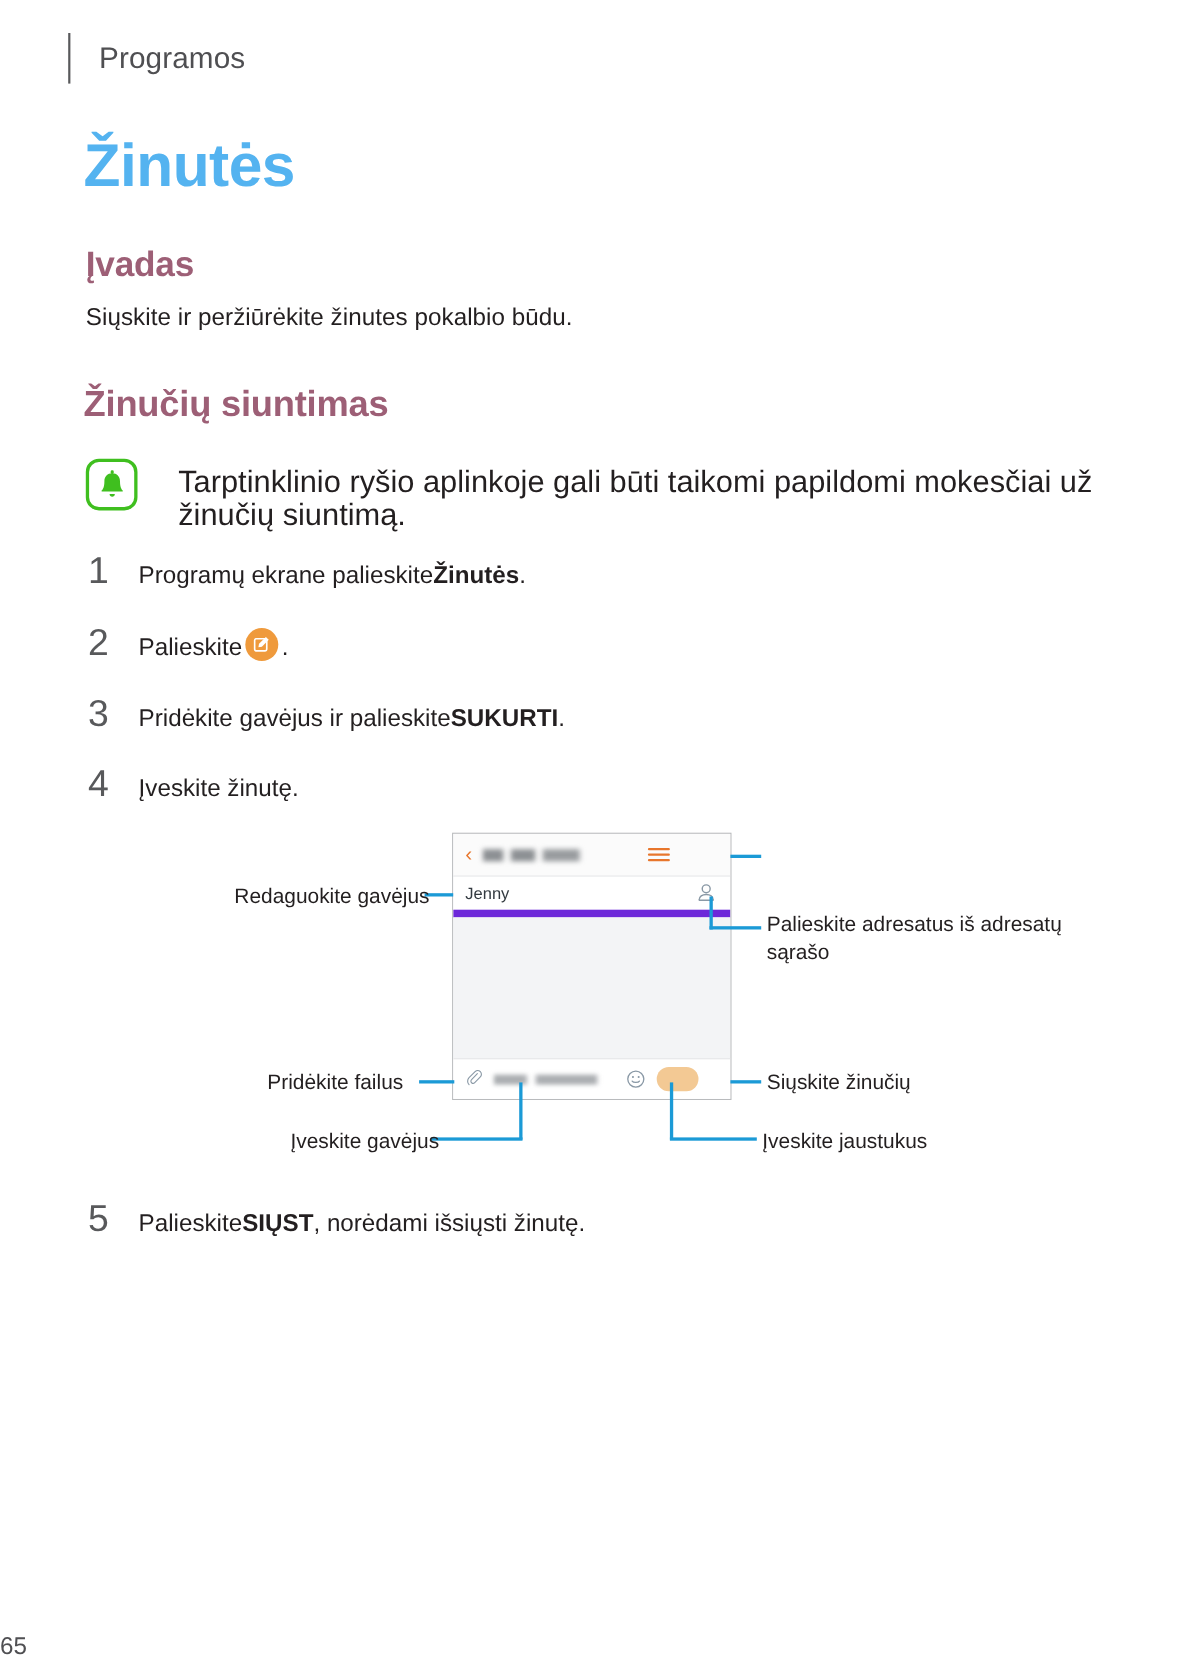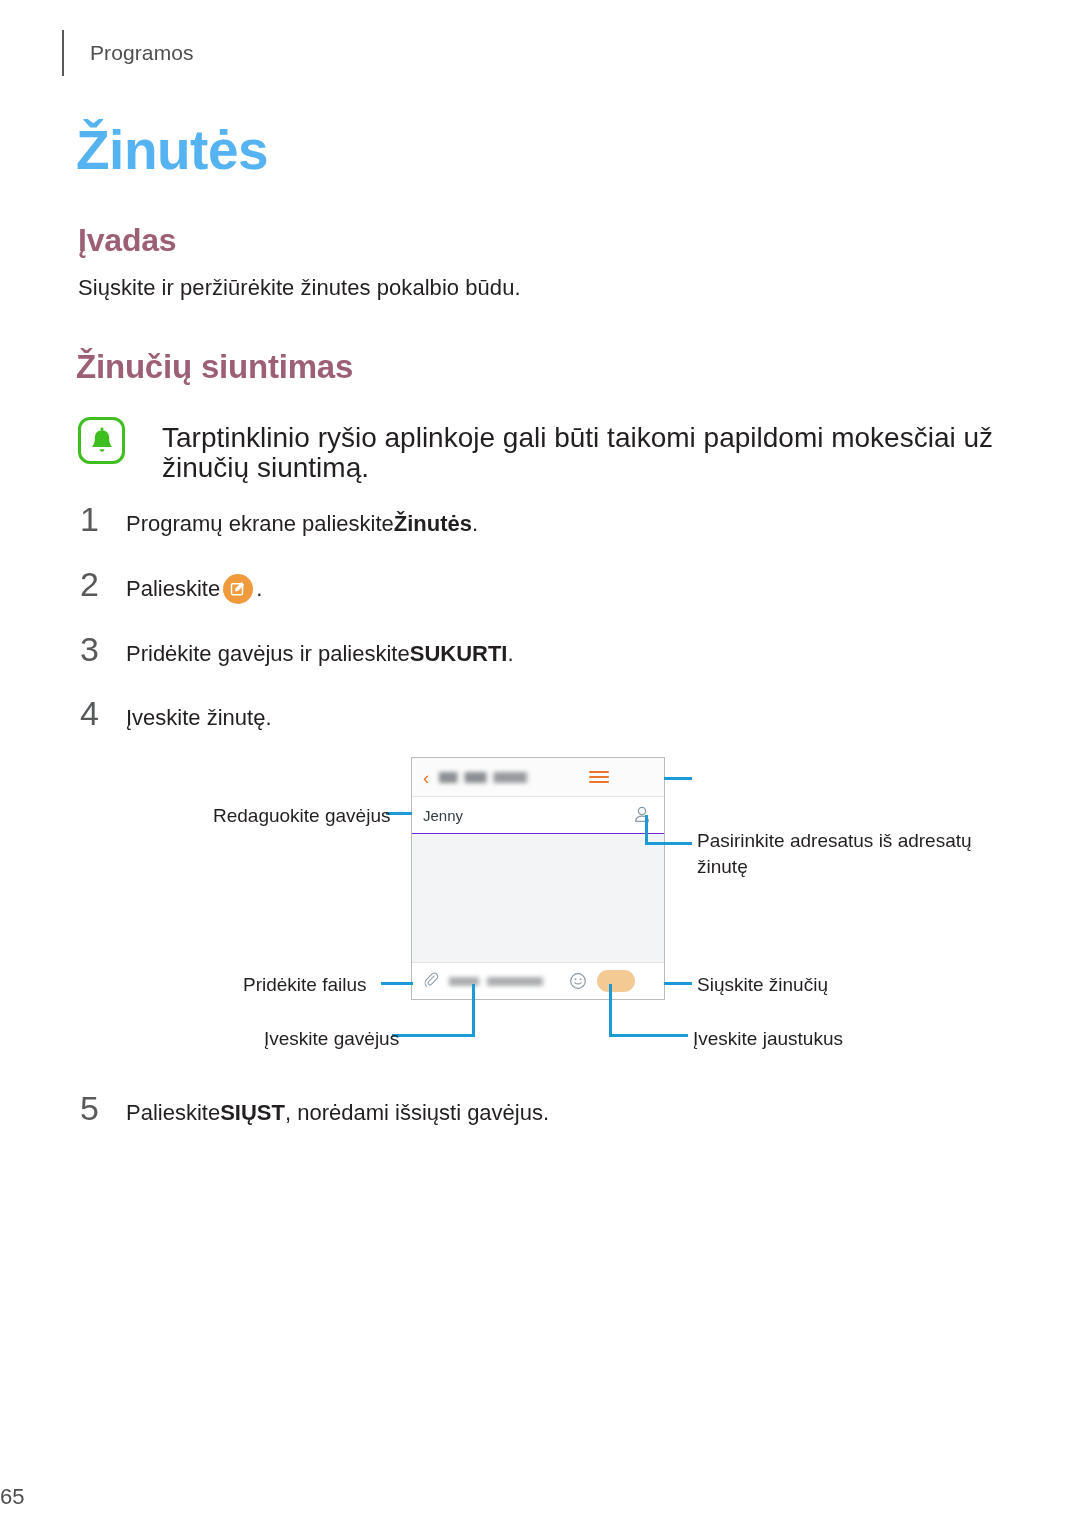--- a/index.html
+++ b/index.html
@@ -25,21 +25,21 @@
     display: flex;
     align-items: center;
   }
   .header-rule {
     width: 2px;
     height: 46px;
     background: #58595b;
     margin-right: 26px;
   }
   .header-label {
-    font-size: 21px;
+    font-size: 27px;
     color: #4f4f52;
     letter-spacing: .1px;
   }
 
   
   .chapter-title {
     position: absolute;
     left: 76px;
     top: 118px;
     font-size: 55px;
@@ -107,21 +107,21 @@
     color: #58595b;
     font-weight: normal;
     text-align: left;
     flex: 0 0 34px;
   }
   .step-text {
     font-size: 22px;
     color: #231f20;
     margin-left: 12px;
     display: flex;
-    align-items: center;
+    align-items: flex-end;
   }
   .step-text b { font-weight: bold; }
 
   .step.s1 { left: 80px; top: 500px; }
   .step.s2 { left: 80px; top: 565px; }
   .step.s3 { left: 80px; top: 630px; }
   .step.s4 { left: 80px; top: 694px; }
   .step.s5 { left: 80px; top: 1089px; }
 
   .compose-chip {
@@ -184,21 +184,21 @@
   .ph-menu span {
     display:block; height:2px; background:#e8762c; margin:3px 0; border-radius:1px;
   }
 
   .ph-recipient {
     height: 37px;
     display: flex;
     align-items: center;
     padding: 0 11px;
     box-sizing: border-box;
-    border-bottom: 1px solid #6d28d9;
+    border-bottom: 7px solid #6d28d9;
     background: #ffffff;
   }
   .ph-recipient-name { font-size: 15px; color: #333a40; flex: 1 1 auto; }
   .ph-contact-icon { width: 22px; height: 22px; }
 
   .ph-body { height: 128px; background: #f3f4f6; }
 
   .ph-inputbar {
     height: 37px;
     background: #ffffff;
@@ -380,27 +380,27 @@
   <div class="ln h" style="left:645px; top:97px; width:47px;"></div>
 
   <div class="ln h" style="left:664px; top:237px; width:28px;"></div>
 
   <div class="ln v" style="left:609px; top:239px; height:52px;"></div>
   <div class="ln h" style="left:609px; top:289px; width:79px;"></div>
 
   <div class="callout lbl-edit-rec">Redaguokite gavėjus</div>
   <div class="callout lbl-attach">Pridėkite failus</div>
   <div class="callout lbl-enter1">Įveskite gavėjus</div>
-  <div class="callout lbl-pickcon">Pasirinkite adresatus iš adresatų žinutę</div>
+  <div class="callout lbl-pickcon">Palieskite adresatus iš adresatų sąrašo</div>
   <div class="callout lbl-sendmsg">Siųskite žinučių</div>
   <div class="callout lbl-emoji">Įveskite jaustukus</div>
 </div>
 
 <div class="step s5">
   <div class="step-num">5</div>
   <div class="step-text">
     <span>Palieskite </span>
       <b>SIŲST</b>
-      <span>, norėdami išsiųsti gavėjus.</span>
+      <span>, norėdami išsiųsti žinutę.</span>
   </div>
 </div>
 
 <div class="page-no">65</div>
 
 </body></html>

